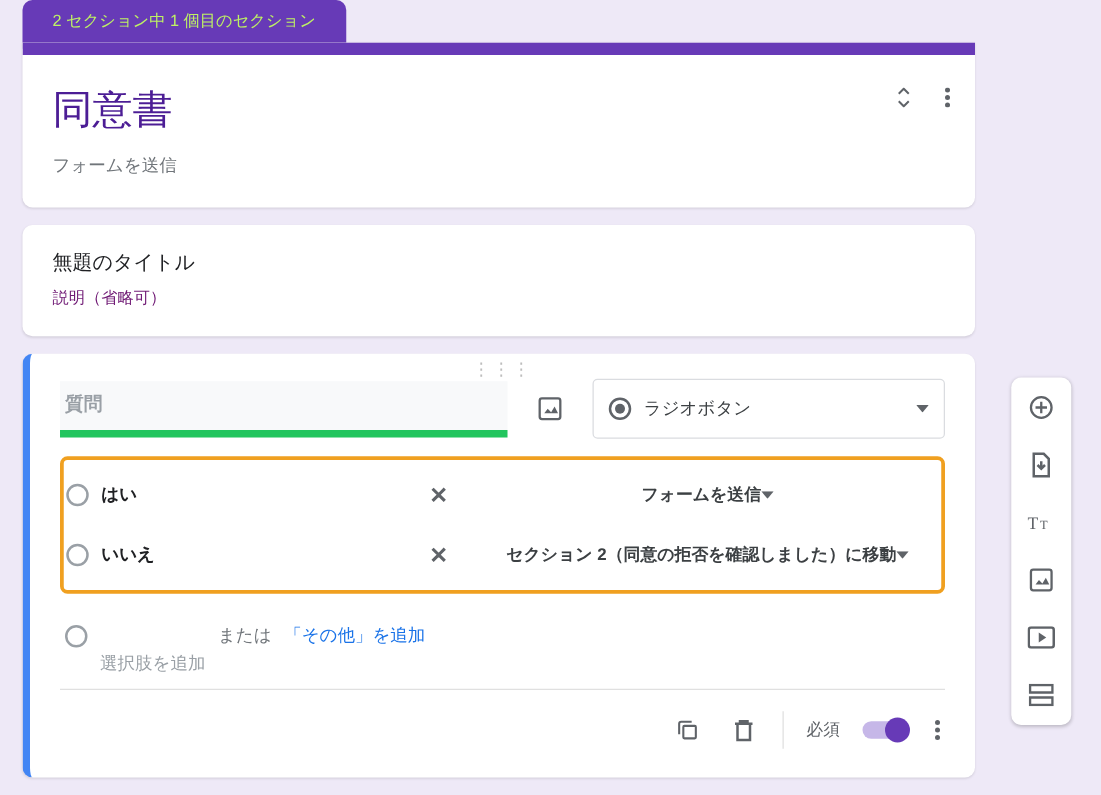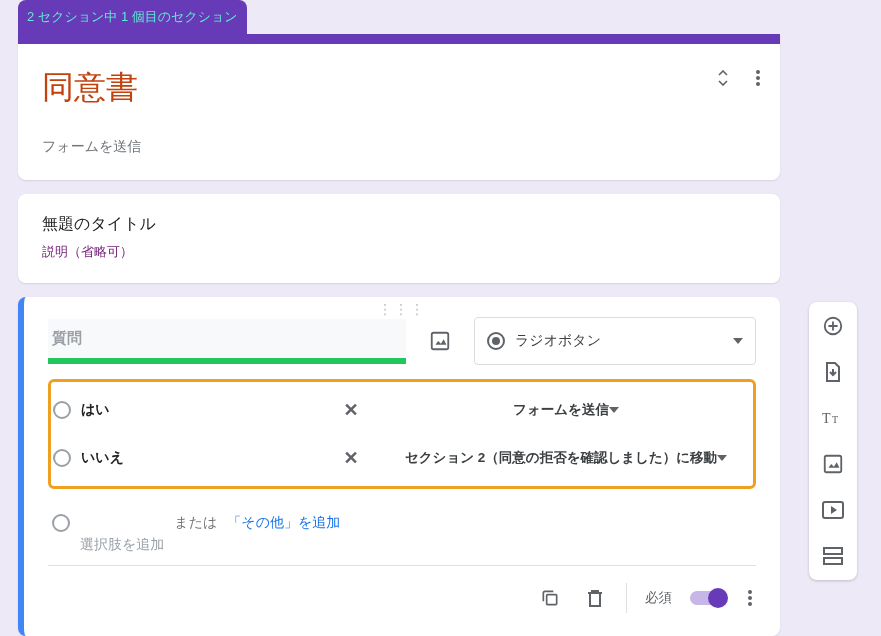--- a/index.html
+++ b/index.html
@@ -1,21 +1,21 @@
 <!DOCTYPE html>
 <html><head>
 <meta charset="utf-8">
 <style>
   * { box-sizing: border-box; margin: 0; padding: 0; }
   body { font-family: Arial, "Helvetica Neue", sans-serif; background: #eee9f7; width: 881px; height: 636px; position: relative; overflow: hidden; }
   .main-col { position: absolute; left: 18px; top: 0; width: 762px; }
-  .section-tab { display: inline-block; background: #673ab7; color: #5eead4; font-size: 13px; padding: 8px 9px; border-radius: 8px 8px 0 0; }
+  .section-tab { display: inline-block; background: #673ab7; color: #bef264; font-size: 13px; padding: 8px 24px; border-radius: 8px 8px 0 0; }
   .card { background: #fff; border-radius: 8px; box-shadow: 0 1px 2px rgba(0,0,0,.1); margin-bottom: 14px; }
   .hdr-card { border-top: 10px solid #673ab7; border-radius: 0 0 8px 8px; padding: 22px 24px 24px; position: relative; }
-  .form-title { font-size: 32px; color: #c2410c; margin-bottom: 28px; }
+  .form-title { font-size: 32px; color: #4c1d95; margin-bottom: 14px; }
   .form-desc { font-size: 14px; color: #70757a; }
   .hdr-actions { position: absolute; top: 22px; right: 16px; display: flex; gap: 18px; align-items: center; }
   .icon-btn { background: none; border: none; cursor: pointer; color: #5f6368; display: flex; align-items: center; justify-content: center; padding: 4px; }
   .title-card { padding: 20px 24px 22px; }
   .card-title { font-size: 16px; color: #202124; margin-bottom: 8px; }
   .card-desc { font-size: 13px; color: #701a75; }
   .q-card { position: relative; border-left: 6px solid #4285f4; padding: 20px 24px 18px; }
   .drag-handle { position: absolute; top: 4px; left: 50%; transform: translateX(-50%); color: #bdbdbd; font-size: 14px; letter-spacing: 2px; cursor: grab; }
   .q-row1 { display: flex; align-items: center; gap: 14px; margin-bottom: 14px; }
   .q-input-wrap { flex: 0 0 358px; }

